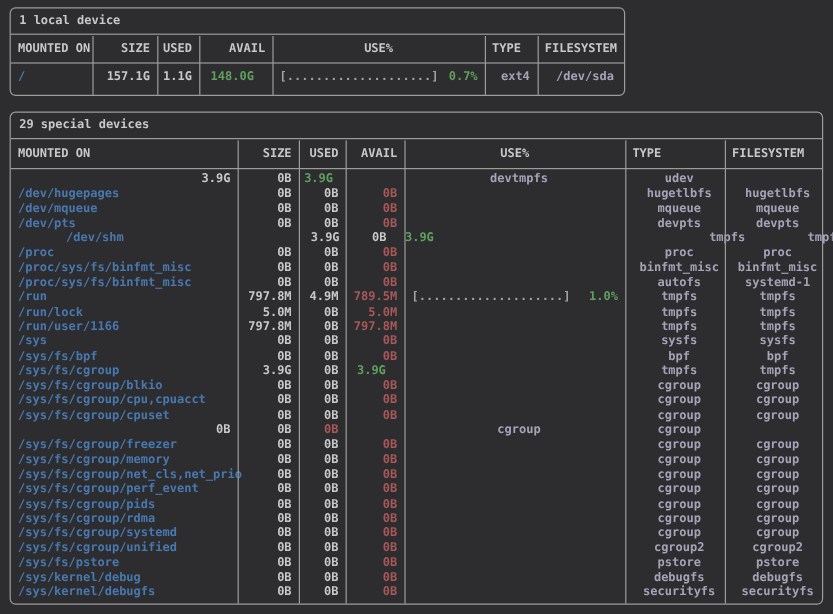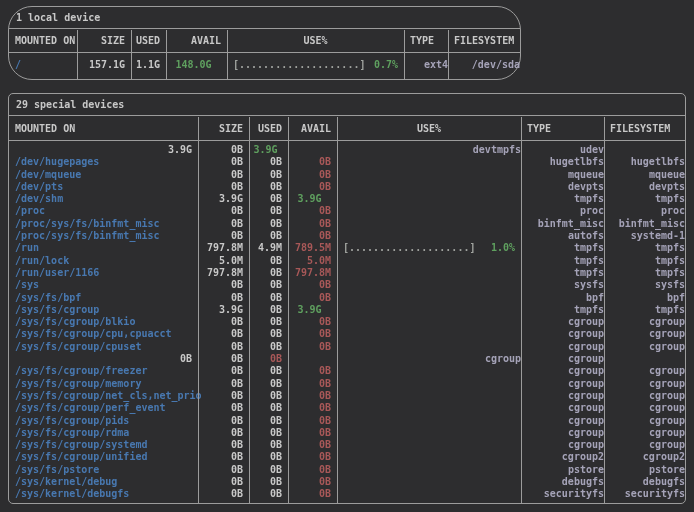--- a/index.html
+++ b/index.html
@@ -36,37 +36,37 @@
   .grid-special  { grid-template-columns:189px 51px 39px 49px 184px 83px 81px; }
   .head-local  { height:24px; line-height:24px; }
   .head-special{ height:25px; line-height:25px; }
   .tbl-body { position:relative; }
   .row { display:grid; }
   .row > div { white-space:nowrap; }
   .c-left  { text-align:left;  padding-left:6px; }
   .c-num   { text-align:right; padding-right:6px; }
   .c-center{ text-align:center; }
   .c-mount { text-align:left; padding-left:6px; color:#4878b0; }
-  .c-type  { text-align:right; padding-left:7px; color:#a5a3b8; }
+  .c-type  { text-align:center; padding-left:7px; color:#a5a3b8; }
   .c-green { color:#5fa05f;text-align:center; }
   .c-red   { color:#a85858; }
   .c-use   { display:flex; justify-content:space-between; padding:0 6px; }
   .bar-track { color:#a0a39f; }
   .bar-pct   { color:#5fa05f; }
   .vsep {
     position:absolute;
     top:23px; bottom:0;
     width:1px;
     background:#9c9c9c;
   }
 </style>
 </head>
 <body>
 
-<div class="tbl" style="left:8px; top:6px; width:513px; height:74px;border-radius:24px;">
+<div class="tbl" style="left:8px; top:6px; width:513px; height:74px;">
   <div class="tbl-title">1 local device</div>
   <div class="tbl-head grid-local head-local">
     <div class="c-left">MOUNTED ON</div>
     <div class="c-num">SIZE</div>
     <div class="c-num">USED</div>
     <div class="c-num">AVAIL</div>
     <div class="c-center">USE%</div>
     <div class="c-left">TYPE</div>
     <div class="c-left">FILESYSTEM</div>
   </div>
@@ -132,21 +132,21 @@
       </div>
       <div class="row grid-special" style="height: 12.3px; line-height: 12.3px;">
         <div class="c-mount">/dev/pts</div>
         <div class="c-num">0B</div>
         <div class="c-num">0B</div>
         <div class="c-num c-red">0B</div>
         <div class="c-use"></div>
         <div class="c-type">devpts</div>
         <div class="c-type">devpts</div>
       </div>
-      <div class="row grid-special" style="height: 12.3px; line-height: 12.3px;">
+      <div class="row grid-special" style="height: 12.3px; line-height: 12.3px; margin-left: 40px;">
         <div class="c-mount">/dev/shm</div>
         <div class="c-num">3.9G</div>
         <div class="c-num">0B</div>
         <div class="c-num c-green">3.9G</div>
         <div class="c-use"></div>
         <div class="c-type">tmpfs</div>
         <div class="c-type">tmpfs</div>
       </div>
       <div class="row grid-special" style="height: 12.3px; line-height: 12.3px;">
         <div class="c-mount">/proc</div>

